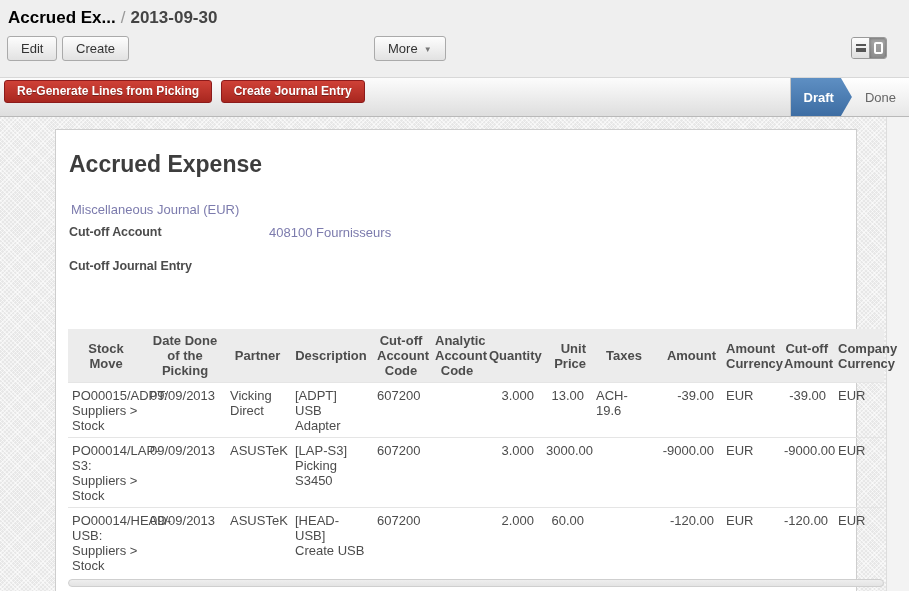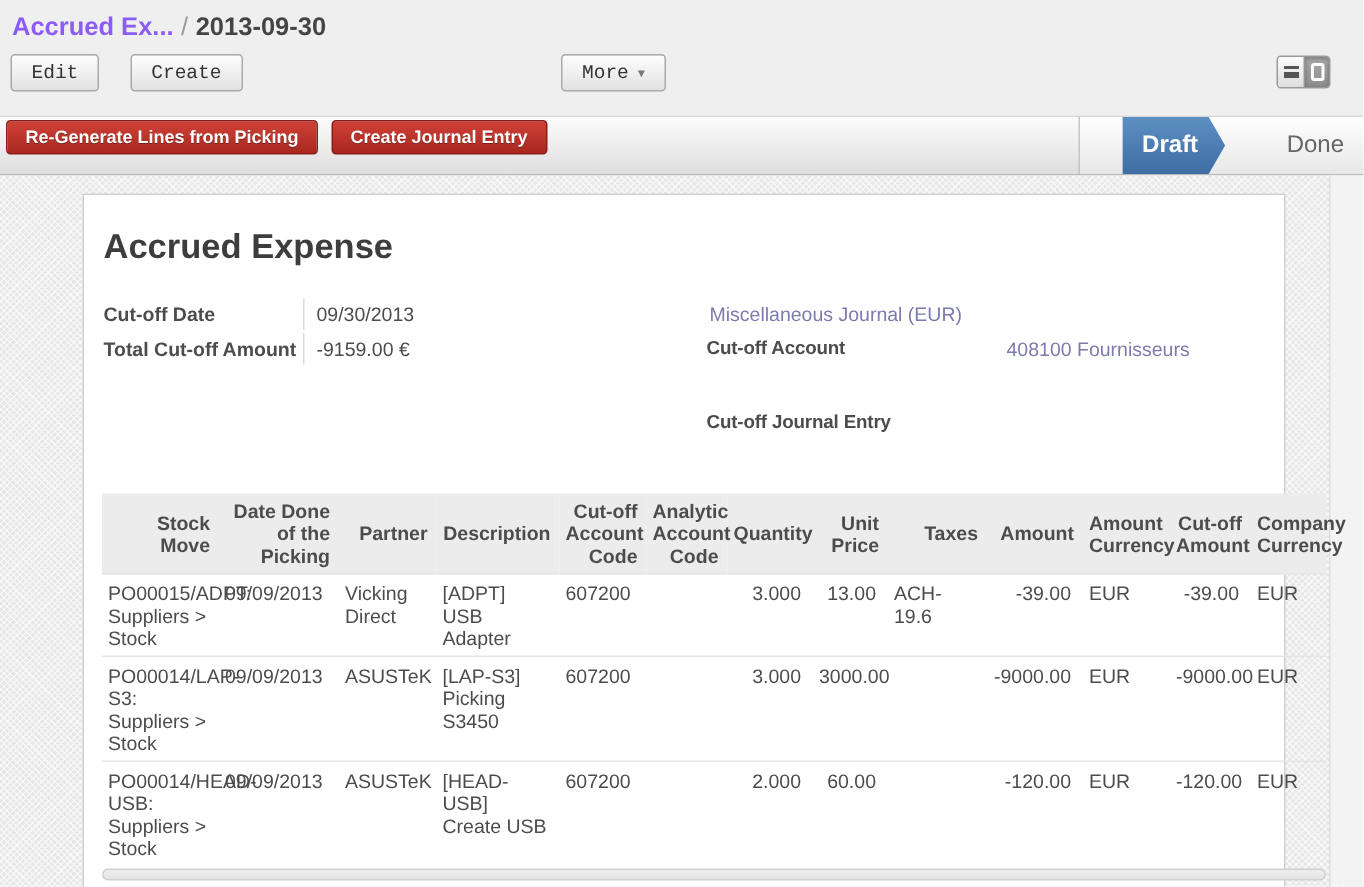--- a/index.html
+++ b/index.html
@@ -6,30 +6,30 @@
   html,body { margin:0; padding:0; }
   body {
     width:909px; height:591px; overflow:hidden;
     font-family:"Liberation Sans", sans-serif;
     font-size:13px; color:#4c4c4c; background:#fff;
   }
 
   
   .topbar { height:77px; background:#efefef; }
   .breadcrumb { padding:8px 0 0 8px; font-size:17px; font-weight:bold; }
-  .breadcrumb .parent { color:#8b5cf6; cursor:pointer; }
+  .breadcrumb .parent { color:#000000; cursor:pointer; }
   .breadcrumb .sep { color:#999; font-weight:normal; padding:0 5px; }
   .breadcrumb .current { color:#444; }
 
   .toolbar-row { position:relative; height:26px; margin-top:8px; padding-left:7px; }
   .btn {
     display:inline-block; padding:4px 13px; font-size:13px; color:#333;
     background:linear-gradient(#fdfdfd,#e2e2e2);
     border:1px solid #aaa; border-radius:3px; cursor:pointer;
-    vertical-align:top; margin-right:17px;font-family:Liberation Mono, monospace;
+    vertical-align:top; margin-right:1px;
   }
   .more-btn { position:absolute; left:374px; top:0; }
   .caret { font-size:8px; color:#777; margin-left:6px; vertical-align:1px; }
 
   .view-switcher {
     position:absolute; right:22px; top:1px; display:flex; height:22px;
     border:1px solid #999; border-radius:3px; overflow:hidden;
   }
   .vs-btn {
     width:17px; display:flex; align-items:center; justify-content:center;
@@ -51,21 +51,21 @@
     display:inline-block; padding:3px 12px 4px; margin-right:5px;
     font-size:12px; font-weight:bold; color:#fff; cursor:pointer;
     text-shadow:0 1px rgba(0,0,0,.35);
     background:linear-gradient(#cf4137,#a8271f);
     border:1px solid #8c1b1b; border-radius:3px;
   }
   .statusbar {
     position:absolute; right:0; top:0; bottom:0; display:flex; align-items:stretch;
     border-left:1px solid #c5c5c5; background:linear-gradient(#ffffff,#e7e7e7);
   }
-  .step { display:flex; align-items:center; font-size:16px; color:#666; padding:0 13px;margin-left:28px; }
+  .step { display:flex; align-items:center; font-size:13px; color:#666; padding:0 13px; }
   .step.active {
     color:#fff; font-weight:bold; padding:0 18px 0 13px;
     background:linear-gradient(#5e8fc3,#3d6da3);
     clip-path:polygon(0 0, calc(100% - 11px) 0, 100% 50%, calc(100% - 11px) 100%, 0 100%);
   }
 
   
   .content {
     position:relative; height:487px;
     background-color:#e7e7e7;
@@ -85,28 +85,28 @@
 
   .groups { display:flex; margin:21px 0 0 13px; }
   .group-left { width:402px; }
   .group-right { width:382px; }
   .frow { display:flex; margin-bottom:2px; }
   .flabel { font-weight:bold; color:#4c4c4c; padding:3px 0; }
   .group-left .flabel { width:133px; }
   .group-left .fval { border-left:1px solid #dadada; padding:3px 0 3px 8px; }
   .group-right .flabel { width:198px; white-space:nowrap; font-size:12.5px; letter-spacing:-0.1px; }
   .group-right .fval { width:178px; padding:3px 0 3px 2px; }
-  .frow.spaced { margin-top:28px; }
+  .frow.spaced { margin-top:13px; }
   .link { color:#7c7bad; cursor:pointer; }
 
   
   .table-wrap { position:absolute; left:68px; top:212px; width:816px; }
   table.lines { border-collapse:collapse; table-layout:fixed; width:816px; font-size:13px; }
   .lines thead th {
-    background:#ececec; font-weight:bold; text-align:right; color:#4c4c4c;
+    background:#ececec; font-weight:bold; text-align:center; color:#4c4c4c;
     padding:4px 6px 4px 4px; vertical-align:middle; line-height:15px; cursor:pointer;
   }
   .lines tbody td {
     padding:5px 8px 4px 4px; vertical-align:top; line-height:15px;
     border-top:1px solid #e5e5e5; background:transparent; color:#4c4c4c;
   }
   .lines th.num, .lines td.num { text-align:right;margin-left:24px; }
   .lines tbody tr { cursor:pointer; }
 
   .hscrollbar {
@@ -146,30 +146,20 @@
   </div>
 </div>
 
 <div class="content">
   <div class="scroll-gutter"></div>
 
   <div class="sheet">
     <div class="sheet-title">Accrued Expense</div>
 
     <div class="groups">
-      <div class="group-left">
-        <div class="frow">
-          <span class="flabel">Cut-off Date</span>
-          <span class="fval">09/30/2013</span>
-        </div>
-        <div class="frow">
-          <span class="flabel">Total Cut-off Amount</span>
-          <span class="fval">-9159.00 €</span>
-        </div>
-      </div>
       <div class="group-right">
         <div class="frow">
           <span class="fval link">Miscellaneous Journal (EUR)</span>
         </div>
         <div class="frow">
           <span class="flabel">Cut-off Account</span>
           <span class="fval link">408100 Fournisseurs</span>
         </div>
         <div class="frow spaced">
           <span class="flabel">Cut-off Journal Entry</span>

